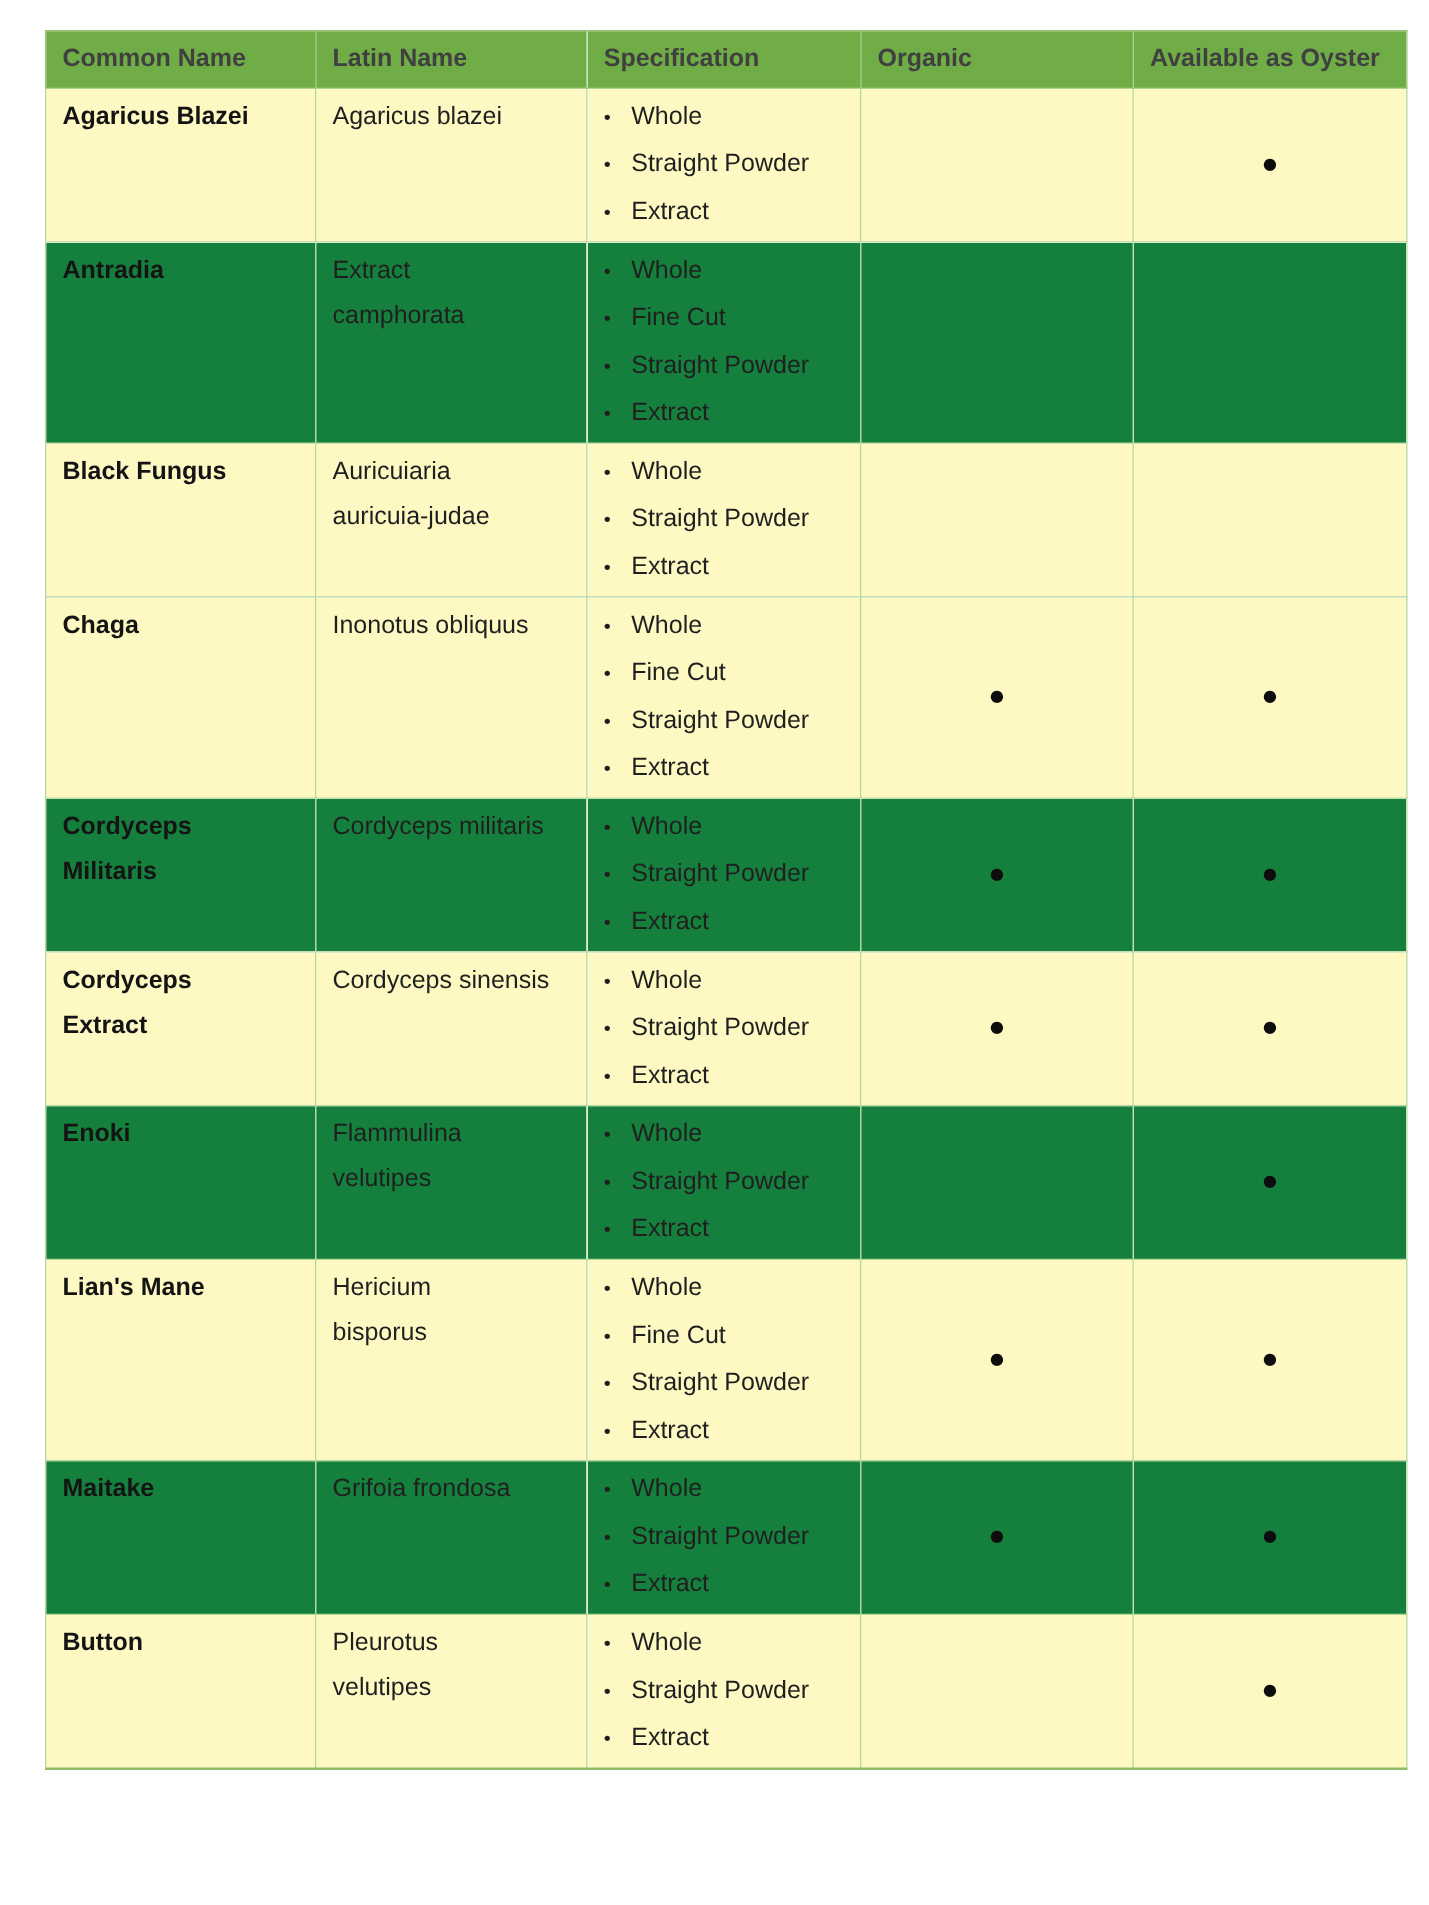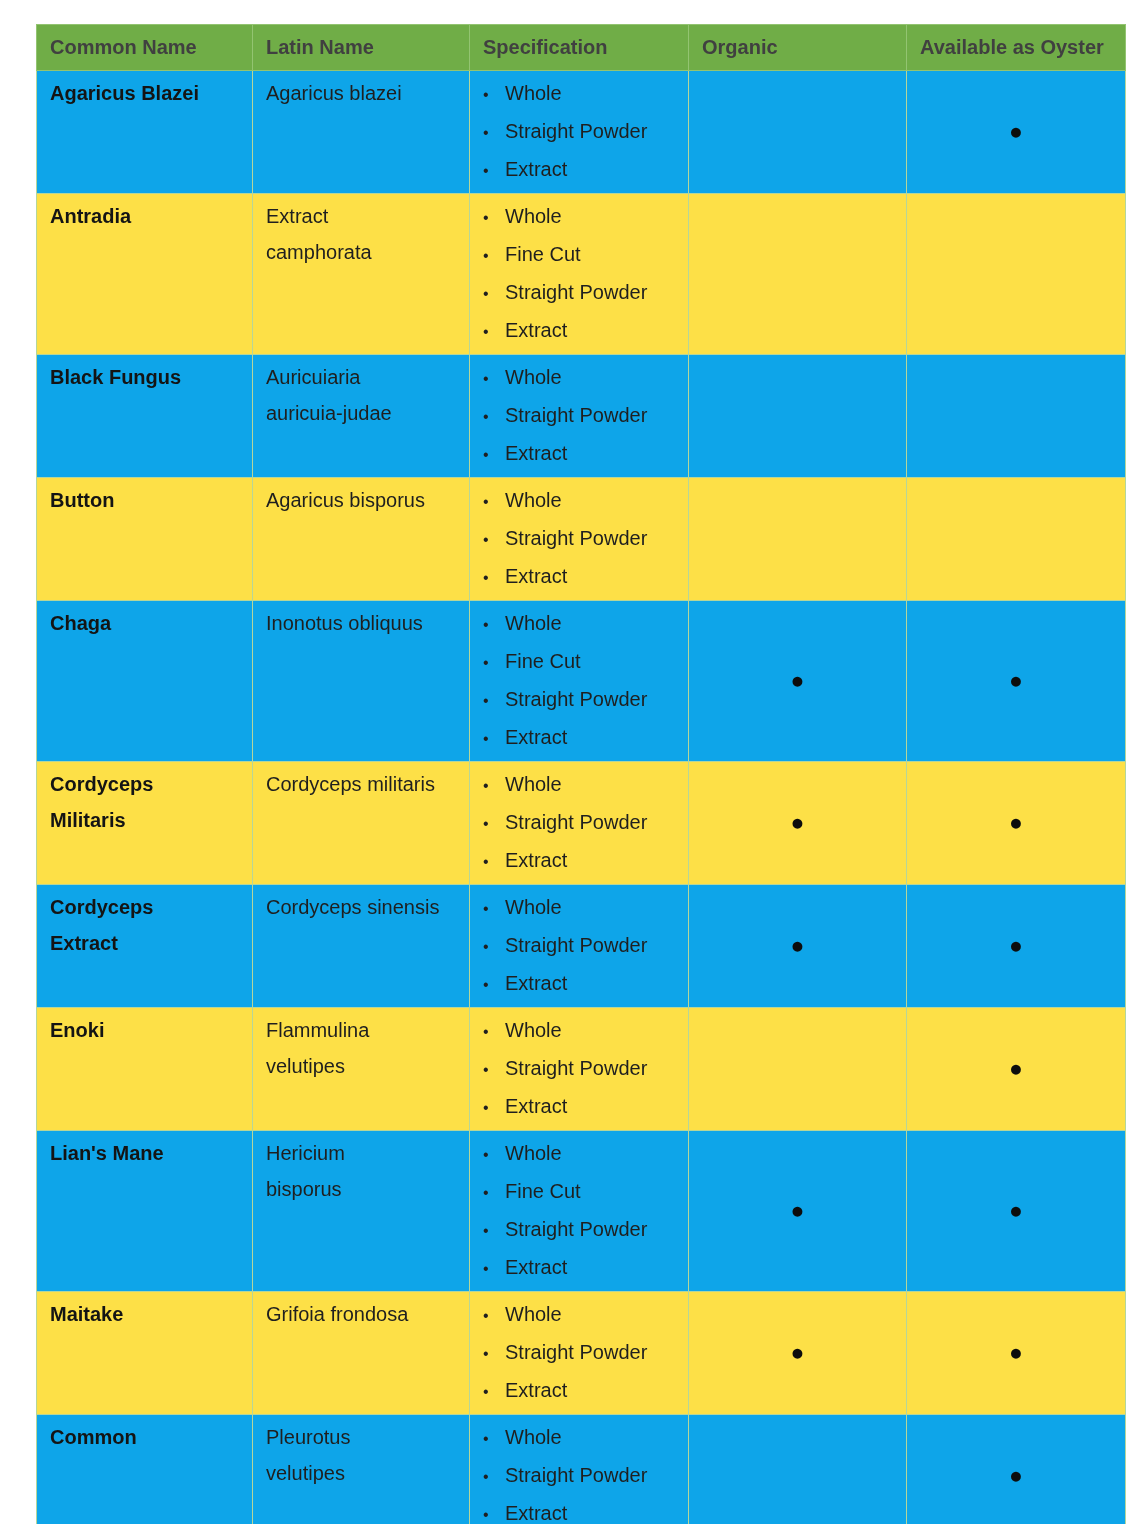--- a/index.html
+++ b/index.html
@@ -35,23 +35,23 @@
     font-size: 20px;
     text-align: left;
     padding: 11px 6px 11px 13px;
     border-color: #93C471;
   }
   tbody td {
     vertical-align: top;
     padding: 4px 6px 4px 13px;
     font-size: 20px;
     line-height: 36px;
-    background: #fde047;
-  }
-  tr.odd td { background: #0ea5e9; }
+    background: #15803d;
+  }
+  tr.odd td { background: #fef9c3; }
   td.common-name-cell { font-weight: bold; color: #141414; }
   td.dot-cell {
     text-align: center;
     vertical-align: middle;
     padding: 0;
   }
   .dot {
     font-size: 23px;
     color: #0d0d0d;
     line-height: 1;
@@ -127,35 +127,20 @@
             <div class="text-line">auricuia-judae</div>
           </td>
           <td class="spec-cell">
             <div class="spec-line"><span class="bullet">•</span><span>Whole</span></div>
             <div class="spec-line"><span class="bullet">•</span><span>Straight Powder</span></div>
             <div class="spec-line"><span class="bullet">•</span><span>Extract</span></div>
           </td>
           <td class="dot-cell"></td>
           <td class="dot-cell"></td>
         </tr>
-        <tr class="even">
-          <td class="common-name-cell">
-            <div class="text-line">Button</div>
-          </td>
-          <td class="latin-name-cell">
-            <div class="text-line">Agaricus bisporus</div>
-          </td>
-          <td class="spec-cell">
-            <div class="spec-line"><span class="bullet">•</span><span>Whole</span></div>
-            <div class="spec-line"><span class="bullet">•</span><span>Straight Powder</span></div>
-            <div class="spec-line"><span class="bullet">•</span><span>Extract</span></div>
-          </td>
-          <td class="dot-cell"></td>
-          <td class="dot-cell"></td>
-        </tr>
         <tr class="odd">
           <td class="common-name-cell">
             <div class="text-line">Chaga</div>
           </td>
           <td class="latin-name-cell">
             <div class="text-line">Inonotus obliquus</div>
           </td>
           <td class="spec-cell">
             <div class="spec-line"><span class="bullet">•</span><span>Whole</span></div>
             <div class="spec-line"><span class="bullet">•</span><span>Fine Cut</span></div>
@@ -240,21 +225,21 @@
           <td class="spec-cell">
             <div class="spec-line"><span class="bullet">•</span><span>Whole</span></div>
             <div class="spec-line"><span class="bullet">•</span><span>Straight Powder</span></div>
             <div class="spec-line"><span class="bullet">•</span><span>Extract</span></div>
           </td>
           <td class="dot-cell"><span class="dot">●</span></td>
           <td class="dot-cell"><span class="dot">●</span></td>
         </tr>
         <tr class="odd">
           <td class="common-name-cell">
-            <div class="text-line">Common</div>
+            <div class="text-line">Button</div>
           </td>
           <td class="latin-name-cell">
             <div class="text-line">Pleurotus</div>
             <div class="text-line">velutipes</div>
           </td>
           <td class="spec-cell">
             <div class="spec-line"><span class="bullet">•</span><span>Whole</span></div>
             <div class="spec-line"><span class="bullet">•</span><span>Straight Powder</span></div>
             <div class="spec-line"><span class="bullet">•</span><span>Extract</span></div>
           </td>

